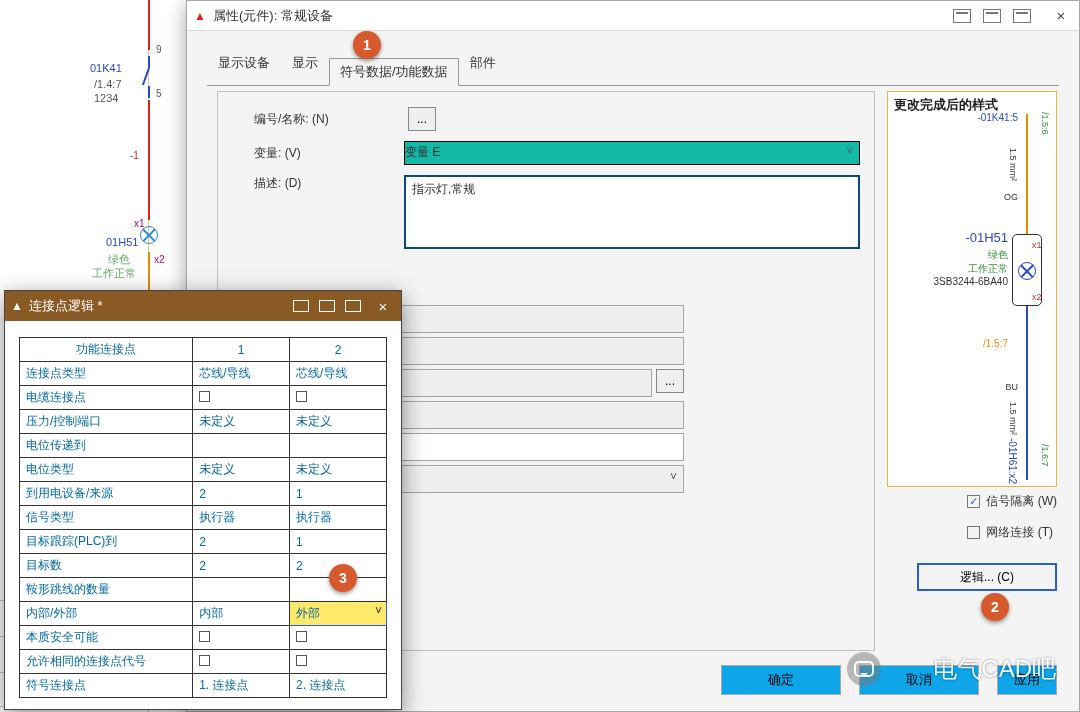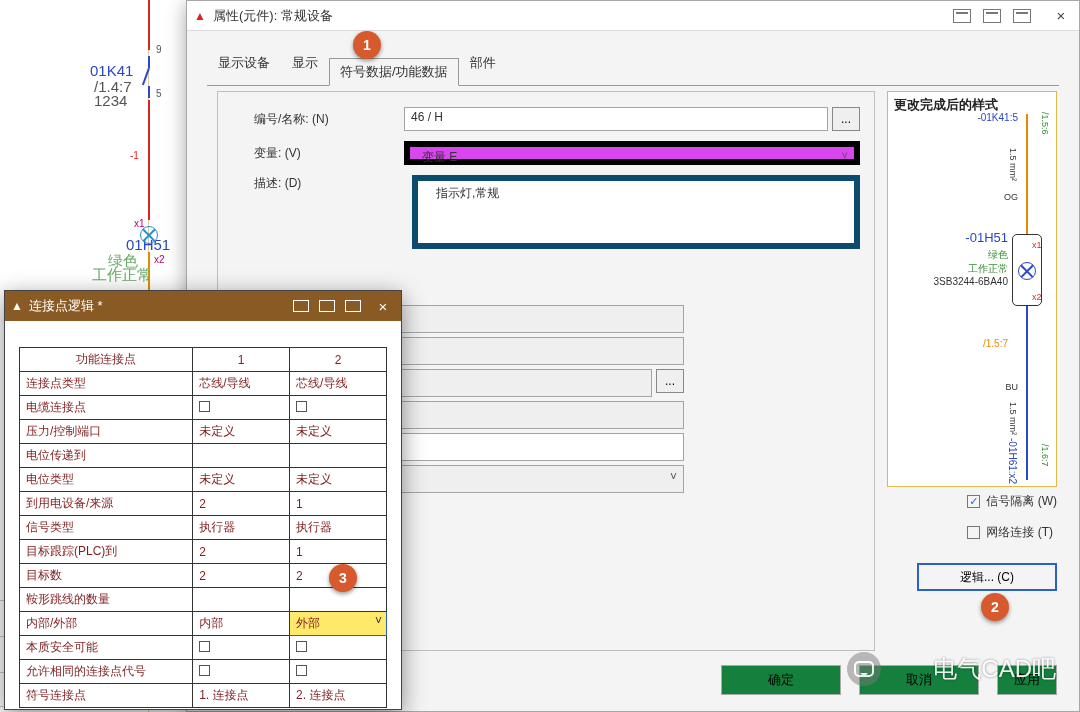--- a/index.html
+++ b/index.html
@@ -1,20 +1,20 @@
 <!DOCTYPE html>
 <html><head>
 <meta charset="utf-8">
 <style>
   * { box-sizing: border-box; font-family: "Microsoft YaHei", "Segoe UI", sans-serif; }
   html,body { margin:0; padding:0; width:1080px; height:712px; background:#f5f5f5; overflow:hidden; position:relative; }
   .canvas-bg { position:absolute; inset:0; background:#fff; }
   .bg-line-h { position:absolute; left:0; right:0; height:1px; background:#d6c6ad; }
   .bg-line-v { position:absolute; top:0; bottom:0; width:1px; background:#d6c6ad; }
-  .lbl { position:absolute; font-size:15px; color:#2a47c8; }
+  .lbl { position:absolute; font-size:11px; color:#2a47c8; }
   .lbl.sm { color:#6a6; }
   .lbl.grey { color:#555; }
   .vline-red { position:absolute; width:2px; background:#d22; }
   .vline-og { position:absolute; width:2px; background:#e68a00; }
 
   
   .dlg-main { position:absolute; left:186px; top:0; width:894px; height:712px; background:#f4f4f4; border:1px solid #a7a7a7; box-shadow:0 4px 18px rgba(0,0,0,.35); }
   .titlebar { height:30px; background:#fff; display:flex; align-items:center; padding:0 6px; font-size:13px; color:#333; border-bottom:1px solid #ddd; }
   .titlebar .icon-tri { width:14px; height:14px; margin-right:6px; display:inline-flex; align-items:center; justify-content:center; color:#d22; font-size:12px;}
   .titlebar .spacer { flex:1; }
@@ -26,23 +26,23 @@
   .tab.active { border-color:#999; background:#f4f4f4; border-bottom:1px solid #f4f4f4; position:relative; top:1px;margin-top:8px; }
   .tabsline { height:1px; background:#999; margin:0 20px; }
   .callout { position:absolute; width:28px; height:28px; border-radius:50%; background:#d65a2d; color:#fff; font-weight:bold; font-size:14px; display:flex; align-items:center; justify-content:center; box-shadow:0 2px 4px rgba(0,0,0,.4);}
   .panel { position:absolute; left:30px; top:90px; width:658px; height:560px; border:1px solid #bfbfbf; background:#f4f4f4; padding:10px 14px; }
   .grp-label { font-size:12px; color:#333; margin-bottom:8px;}
   .row { display:flex; align-items:center; margin:5px 0 10px 22px; }
   .row label { width:150px; font-size:12px; color:#333; }
   .inp { flex:1; height:24px; background:#fff; border:1px solid #a5a5a5; font-size:12px; padding:2px 6px; color:#333; }
   .inp.ro { background:#f4f4f4;}
   .btn-ell { width:28px; height:24px; border:1px solid #888; background:#efefef; margin-left:4px; cursor:pointer; font-size:12px;}
-  .sel { flex:1; height:24px; background:#d946ef; border:6px solid #000000; font-size:12px; padding:2px 12px; color:#333; position:relative;}
+  .sel { flex:1; height:24px; background:#14b8a6; border:1px solid #000000; font-size:12px; padding:2px 0; color:#333; position:relative;}
   .sel::after{ content:"˅"; position:absolute; right:6px; top:2px; color:#555; font-size:11px;}
-  .ta { flex:1; height:74px; background:#fff; border:6px solid #0c4a6e; font-size:12px; padding:4px 18px; color:#333;margin-left:8px;}
+  .ta { flex:1; height:74px; background:#fff; border:2px solid #0c4a6e; font-size:12px; padding:4px 6px; color:#333;}
   .lower-list .litem { height:28px; background:#fff; border:1px solid #a5a5a5; font-size:12px; padding:3px 6px; color:#333; margin-bottom:4px;}
   .lower-list .litem.grey{ background:#efefef; position:relative;}
   .lower-list .litem.grey.dd::after{content:"˅"; position:absolute; right:6px; top:4px; color:#555;}
   .lower-list .with-ell{ display:flex; }
   .lower-list .with-ell .litem{ flex:1;}
   .side-checks { position:absolute; right:22px; top:492px; font-size:12px; color:#333;}
   .side-checks .ck{ display:flex; align-items:center; margin-bottom:14px;}
   .side-checks .box{ width:13px; height:13px; border:1px solid #777; margin-right:6px; display:inline-flex; align-items:center; justify-content:center; font-size:11px; color:#2a60c8;}
   .btn-logic { position:absolute; right:22px; top:562px; width:140px; height:28px; border:2px solid #2a60c8; background:#f4f4f4; font-size:12px; cursor:pointer;}
   .preview { position:absolute; right:22px; top:90px; width:170px; height:396px; border:1px solid #e0b94a; background:#fff; }
@@ -50,31 +50,31 @@
   .preview .ptxt{ position:absolute; font-size:10px; color:#2a47c8; text-align:right;}
   .preview .ptxt.g{ color:#318a31;}
   .preview .ptxt.k{ color:#333;}
   .preview .rect{ position:absolute; border:1px solid #333; border-radius:5px;}
   .preview .circ{ position:absolute; width:18px; height:18px; border:1.5px solid #2a47c8; border-radius:50%;}
   .preview .circ::before,.preview .circ::after{content:"";position:absolute;left:50%;top:50%;width:16px;height:1.5px;background:#2a47c8;transform-origin:center;}
   .preview .circ::before{transform:translate(-50%,-50%) rotate(45deg);}
   .preview .circ::after{transform:translate(-50%,-50%) rotate(-45deg);}
   .preview .wire{position:absolute; width:2px; left:138px;}
   .footer-btns{ position:absolute; right:22px; bottom:16px; display:flex; gap:18px;}
-  .footer-btns button{ width:120px; height:30px; background:#15803d; border:1px solid #aaa; font-size:13px; cursor:pointer;}
+  .footer-btns button{ width:120px; height:30px; background:#0ea5e9; border:1px solid #aaa; font-size:13px; cursor:pointer;}
 
   
   .dlg-sub{ position:absolute; left:4px; top:290px; width:398px; height:420px; background:#fff; border:1px solid #444; box-shadow:0 6px 22px rgba(0,0,0,.45);}
   .subbar{ height:30px; background:#8a5a24; color:#fff; display:flex; align-items:center; font-size:13px; padding:0 6px;}
   .subbar .icon-tri{ color:#fff; margin-right:6px; font-size:12px;}
   .subbar .spacer{flex:1;}
   .subbar .miniicon{ width:16px; height:12px; border:1px solid #fff; margin-left:10px;}
   .subbar .close{ width:24px; text-align:center; cursor:pointer; font-size:15px; margin-left:10px;}
   .tblwrap{ padding:16px 14px;}
-  table.grid{ border-collapse:collapse; width:100%; font-size:12px; color:#7f1d1d;margin-top:10px;}
+  table.grid{ border-collapse:collapse; width:100%; font-size:12px; color:#0369a1;}
   table.grid th, table.grid td{ border:1px solid #333; padding:3px 6px; height:20px; text-align:left; background:#fff;}
   table.grid th{ font-weight:normal; text-align:center; background:#fff;}
   table.grid td.ck{ text-align:left;}
   .mini-ck{ width:11px; height:11px; border:1px solid #555; display:inline-block;}
   .cell-sel{ background:#ffe96b !important; border:1.5px solid #2a60c8 !important; position:relative;}
   .cell-sel::after{ content:"˅"; position:absolute; right:4px; top:2px; color:#333;}
 
   .sym{ position:absolute; }
   .watermark{ position:absolute; right:24px; bottom:26px; display:flex; align-items:center; color:#fff; font-size:24px; opacity:.9; text-shadow:0 0 3px rgba(0,0,0,.5);gap:44px;}
   .watermark .wcirc{ width:34px; height:34px; border-radius:50%; background:rgba(120,120,120,.55); margin-right:8px; display:flex; align-items:center; justify-content:center;}
@@ -92,21 +92,21 @@
   <div class="bg-line-h" style="top:706px;"></div>
   <div class="vline-red" style="left:148px; top:0; height:50px;"></div>
   <div class="vline-red" style="left:148px; top:100px; height:120px;"></div>
   <div class="vline-og" style="left:148px; top:252px; height:40px;"></div>
   <span class="lbl" style="left:90px; top:62px;">01K41</span>
   <span class="lbl grey" style="left:94px; top:78px;">/1.4:7</span>
   <span class="lbl grey" style="left:94px; top:92px;">1234</span>
   <span class="lbl grey" style="left:156px; top:44px; font-size:10px;">9</span>
   <span class="lbl grey" style="left:156px; top:88px; font-size:10px;">5</span>
   <span class="lbl" style="left:130px; top:150px; color:#d22; font-size:10px;">-1</span>
-  <span class="lbl" style="left:96px; top:236px;padding-left:30px;">01H51</span>
+  <span class="lbl" style="left:76px; top:236px;padding-left:30px;">01H51</span>
   <span class="lbl sm" style="left:108px; top:252px;">绿色</span>
   <span class="lbl sm" style="left:92px; top:266px;">工作正常</span>
   <span class="lbl" style="left:134px; top:218px; color:#b07; font-size:10px;">x1</span>
   <span class="lbl" style="left:154px; top:254px; color:#b07; font-size:10px;">x2</span>
   <div class="sym" style="left:140px; top:226px; width:18px; height:18px; border:1.5px solid #2a8fc8; border-radius:50%;">
     <div style="position:absolute;left:50%;top:50%;width:16px;height:1.5px;background:#2a8fc8;transform:translate(-50%,-50%) rotate(45deg);"></div>
     <div style="position:absolute;left:50%;top:50%;width:16px;height:1.5px;background:#2a8fc8;transform:translate(-50%,-50%) rotate(-45deg);"></div>
   </div>
   <div class="sym" style="left:140px;top:56px;width:16px;height:40px;">
     <div style="position:absolute;left:8px;top:0;width:1.5px;height:12px;background:#2a47c8;"></div>
@@ -132,21 +132,20 @@
     <div class="tab active">符号数据/功能数据</div>
     <div class="tab">部件</div>
   </div>
   <div class="tabsline"></div>
 
   <div class="callout" style="left:166px; top:30px;">1</div>
 
   <div class="panel">
     <div class="row">
       <label>编号/名称: (N)</label>
-      <div class="inp">46 / H</div>
       <button class="btn-ell">...</button>
     </div>
     <div class="row">
       <label>变量: (V)</label>
       <div class="sel">变量 E</div>
     </div>
     <div class="row" style="align-items:flex-start;">
       <label>描述: (D)</label>
       <div class="ta">指示灯,常规</div>
     </div>

